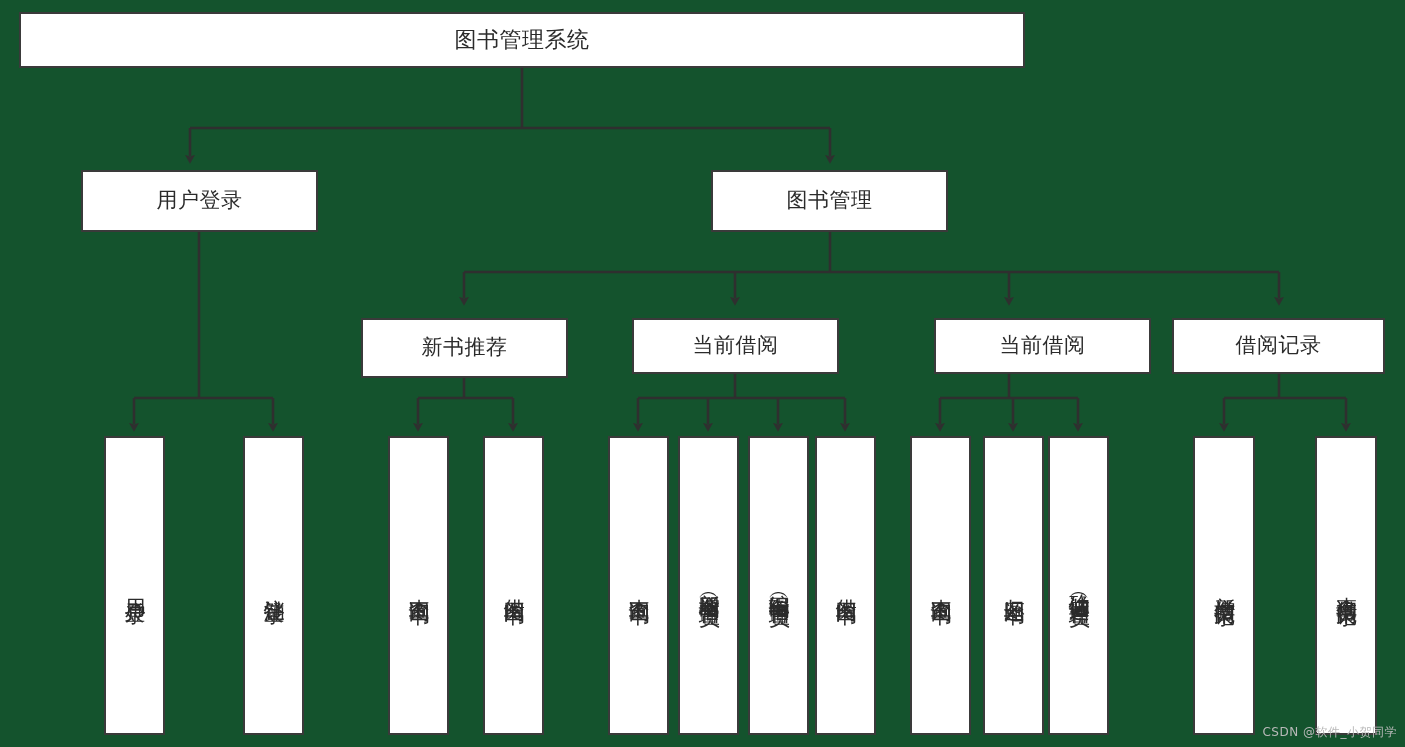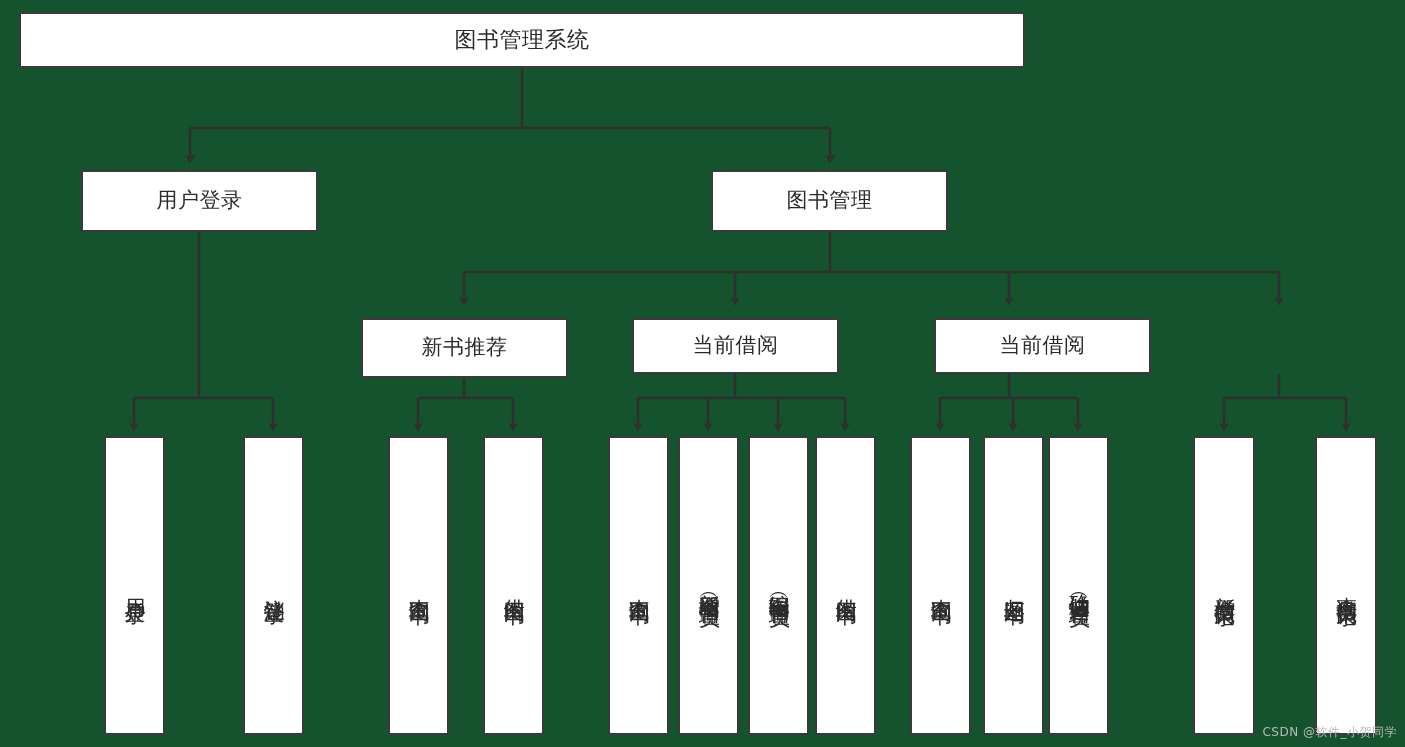--- a/index.html
+++ b/index.html
@@ -140,20 +140,23 @@
 
   <div class="node h" style="left:361px; top:318px; width:207px; height:60px;">
     <span class="lbl">新书推荐</span>
   </div>
   <div class="node h" style="left:632px; top:318px; width:207px; height:56px;">
     <span class="lbl">当前借阅</span>
   </div>
   <div class="node h" style="left:901px; top:318px; width:217px; height:56px;margin-left:33px;">
     <span class="lbl">当前借阅</span>
   </div>
+  <div class="node h" style="left:1172px; top:318px; width:213px; height:56px;">
+    <span class="lbl">借阅记录</span>
+  </div>
 
   <div class="node v" style="left:104px; top:436px; width:61px; height:299px;">
     <span class="lbl">用户登录</span>
   </div>
   <div class="node v" style="left:243px; top:436px; width:61px; height:299px;">
     <span class="lbl">注销登录</span>
   </div>
 
   <div class="node v" style="left:388px; top:436px; width:61px; height:299px;">
     <span class="lbl">查询图书</span>

